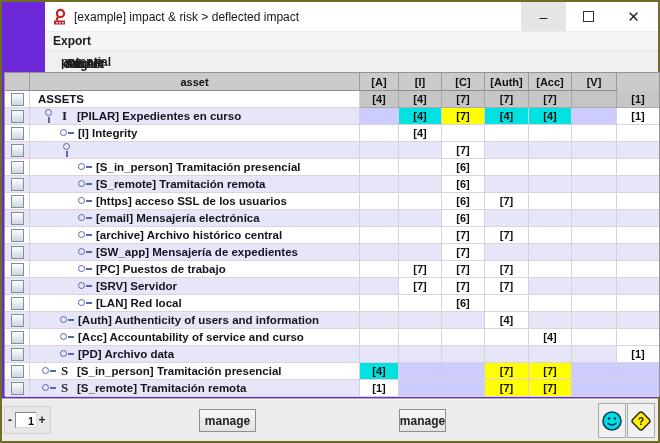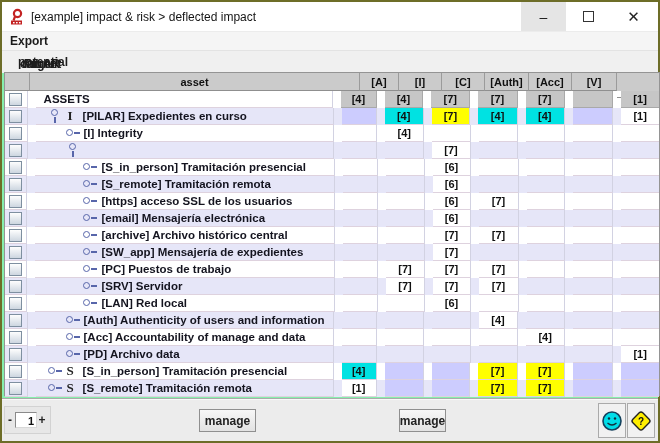--- a/index.html
+++ b/index.html
@@ -1,18 +1,18 @@
 <!DOCTYPE html>
 <html><head>
 <meta charset="utf-8">
 <style>
   html,body{margin:0;padding:0;}
   body{width:660px;height:443px;position:relative;overflow:hidden;
        font-family:"Liberation Sans",sans-serif;background:#fff;}
-  .window{position:absolute;inset:0;border:2px solid #6d6d28;background:#86efac;box-sizing:border-box;}
+  .window{position:absolute;inset:0;border:2px solid #6d6d28;background:#6d28d9;box-sizing:border-box;padding-left:43px;}
 
   
   .titlebar{height:29px;background:#ffffff;display:flex;align-items:center;position:relative;border-bottom:1px solid #ececec;}
   .app-icon{margin-left:7px;width:15px;height:17px;flex:0 0 auto;}
   .title-text{font-size:12px;color:#151515;margin-left:7px;white-space:nowrap;}
   .winbtns{position:absolute;right:2px;top:0;height:29px;display:flex;}
   .wbtn{width:45px;height:29px;display:flex;align-items:center;justify-content:center;color:#222;font-size:14px;}
   .wbtn.min{background:#e5e5e5;}
   .maxbox{width:9px;height:9px;border:1px solid #333;display:block;}
   .closex{font-size:15px;line-height:1;}
@@ -31,21 +31,21 @@
   .tab.sel .fill{background:#bcd2ee;}
   .tab .shape{height:18px;}
   .tab.sel .shape{height:21px;}
 
   
   .tablewrap{position:absolute;left:2px;top:70px;width:656px;height:324px;background:#fff;border:1px solid #949494;box-sizing:border-box;}
   .thead{display:flex;height:18px;background:#cbcbcb;}
   .th{box-sizing:border-box;border-right:1px solid #9b9b9b;border-bottom:1px solid #8f8f8f;
       display:flex;align-items:center;justify-content:center;
       font-size:11px;font-weight:bold;color:#111;}
-  .trow{display:flex;height:17px;gap:8px;}
+  .trow{display:flex;height:17px;}
   .trow.wht{background:#ffffff;}
   .trow.lav{background:#e6e6f8;}
   .cell{box-sizing:border-box;border-right:1px solid #d2d2e2;border-bottom:1px solid #ded2de;
         display:flex;align-items:center;overflow:hidden;}
   .cell.val{justify-content:center;font-size:11px;font-weight:bold;color:#101010;}
   .cell.bg-g{background:#c6c6c6;border-color:#a9a9a9;}
   .cell.bg-c{background:#00e2e2;}
   .cell.bg-y{background:#ffff00;}
   .cell.bg-n{background:#ccccfe;}
   .cell.bg-w{background:#ffffff;}
@@ -372,21 +372,21 @@
           <div class="cell val" style="width: 43px;"></div>
           <div class="cell val" style="width: 45px;"></div>
           <div class="cell val" style="width: 42px; border-right: none;"></div>
         </div>
         <div class="trow wht">
           <div class="cell cb" style="width: 25px;">
             <span class="cbox"></span>
           </div>
           <div class="cell acell ind2" style="width: 330px;">
             <span class="handle col"></span>
-            <span class="txt">[Acc] Accountability of manage and data</span>
+            <span class="txt">[Acc] Accountability of service and curso</span>
           </div>
           <div class="cell val" style="width: 39px;"></div>
           <div class="cell val" style="width: 43px;"></div>
           <div class="cell val" style="width: 43px;"></div>
           <div class="cell val" style="width: 44px;"></div>
           <div class="cell val bg-w" style="width: 43px;">[4]</div>
           <div class="cell val" style="width: 45px;"></div>
           <div class="cell val" style="width: 42px; border-right: none;"></div>
         </div>
         <div class="trow lav">

